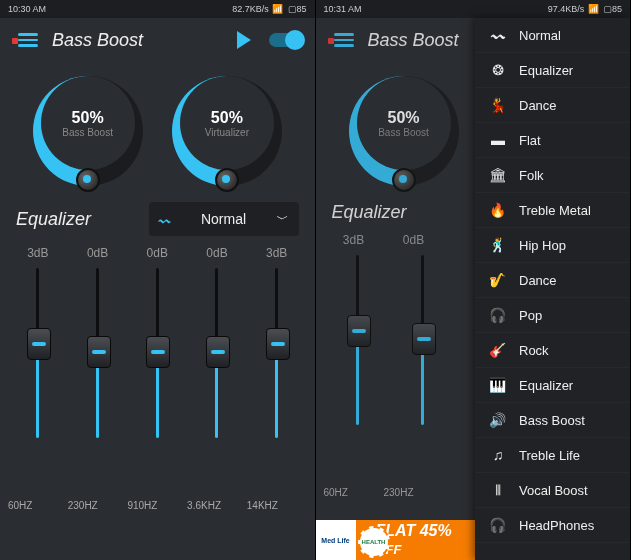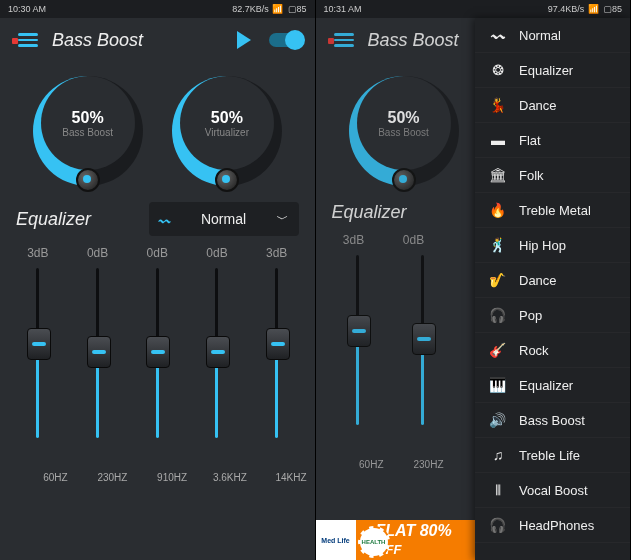--- a/index.html
+++ b/index.html
@@ -33,21 +33,21 @@
   .preset-btn .chev{color:#eee;font-size:12px;}
   .db-row{display:flex;justify-content:space-around;padding:2px 8px;}
   .db-row span{font-size:12px;color:#999;font-family:sans-serif;flex:1;text-align:center;}
   .sliders{display:flex;justify-content:space-around;padding:6px 8px 0;height:200px;}
   .slider{flex:1;display:flex;flex-direction:column;align-items:center;position:relative;}
   .track{width:3px;height:170px;background:#0d0e10;border-radius:2px;position:relative;}
   .fill{position:absolute;bottom:0;width:3px;background:#36c2f3;border-radius:2px;}
   .thumb{position:absolute;width:22px;height:30px;left:-9.5px;background:linear-gradient(#4a4d52,#1f2124);border-radius:4px;border:1px solid #0a0a0a;}
   .thumb::after{content:"";position:absolute;left:4px;right:4px;top:13px;height:4px;background:#36c2f3;border-radius:2px;}
   .freq-row{display:flex;justify-content:space-around;padding:4px 8px 8px;}
-  .freq-row span{font-size:10px;color:#aaa;font-family:sans-serif;flex:1;text-align:right;}
+  .freq-row span{font-size:10px;color:#aaa;font-family:sans-serif;flex:1;text-align:left;margin-top:28px;}
   
   .dropdown{position:absolute;right:0;top:18px;width:155px;background:#202225;bottom:0;overflow:hidden;z-index:50;box-shadow:-2px 0 8px rgba(0,0,0,.5);}
   .dd-item{display:flex;align-items:center;gap:12px;padding:8px 14px;border-bottom:1px solid rgba(255,255,255,0.03);cursor:pointer;}
   .dd-ic{width:18px;height:18px;display:flex;align-items:center;justify-content:center;color:#eee;font-size:14px;}
   .dd-lbl{font-size:13px;color:#eee;}
   .ad-banner{position:absolute;bottom:0;left:0;right:155px;height:40px;background:linear-gradient(90deg,#fff 0,#fff 40px,#f57c00 40px,#f57c00 100%);display:flex;align-items:center;font-size:10px;font-family:sans-serif;}
   .ad-left{width:40px;height:40px;display:flex;align-items:center;justify-content:center;flex-direction:column;font-size:7px;color:#003a7a;font-weight:bold;}
   .ad-mid{flex:1;color:#fff;font-size:16px;font-weight:bold;padding-left:20px;font-style:italic;}
   .ad-badge{position:absolute;left:42px;top:6px;width:28px;height:28px;border-radius:50%;background:#fff;border:2px dashed #f57c00;display:flex;align-items:center;justify-content:center;font-size:6px;color:#1c7a3e;font-weight:bold;}
   .screen2-main{filter:none;}
@@ -217,21 +217,21 @@
         </div>
     </div>
 
     <div class="ad-banner">
       <div class="ad-left">
           <span>Med Life</span>
         </div>
       <div class="ad-badge">
           <span>HEALTH</span>
         </div>
-      <div class="ad-mid">FLAT <span>80%</span> <span style="font-size:13px">OFF</span></div>
+      <div class="ad-mid">FLAT <span>45%</span> <span style="font-size:13px">OFF</span></div>
     </div>
 
     <div class="dropdown" id="dropdown">
         <div class="dd-item">
           <div class="dd-ic">〰</div>
           <div class="dd-lbl">Normal</div>
         </div>
         <div class="dd-item">
           <div class="dd-ic">❂</div>
           <div class="dd-lbl">Equalizer</div>

